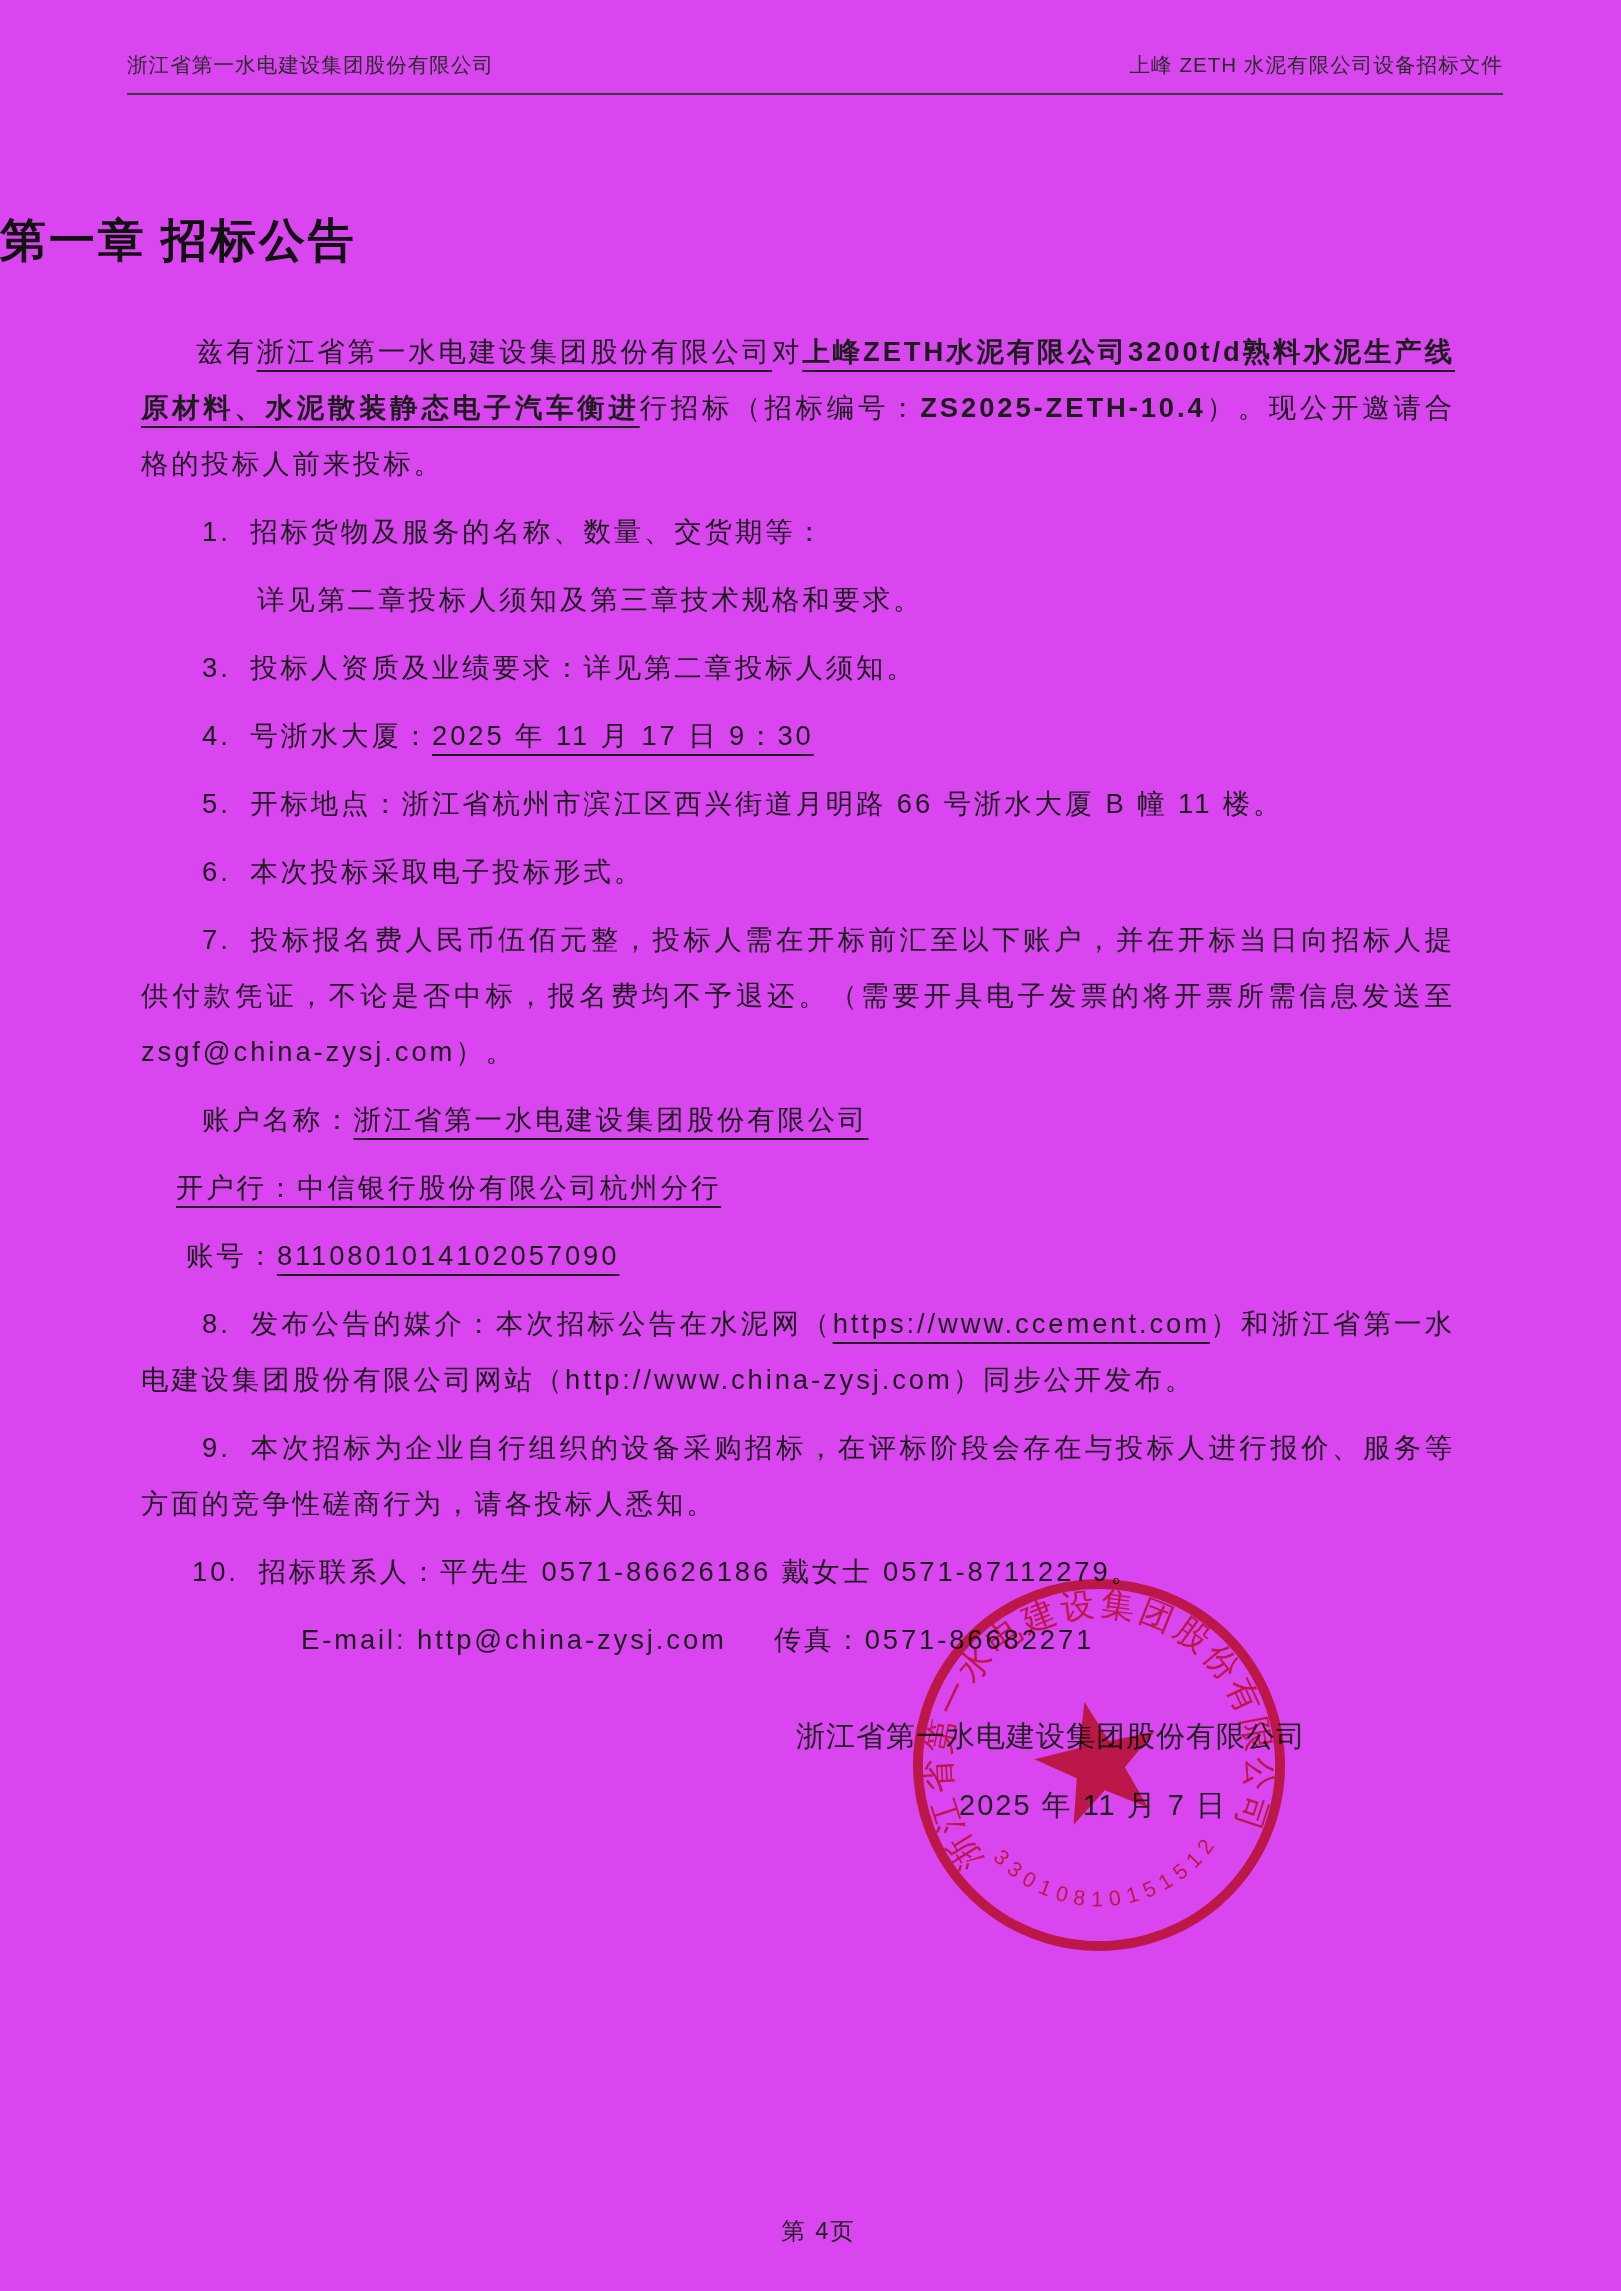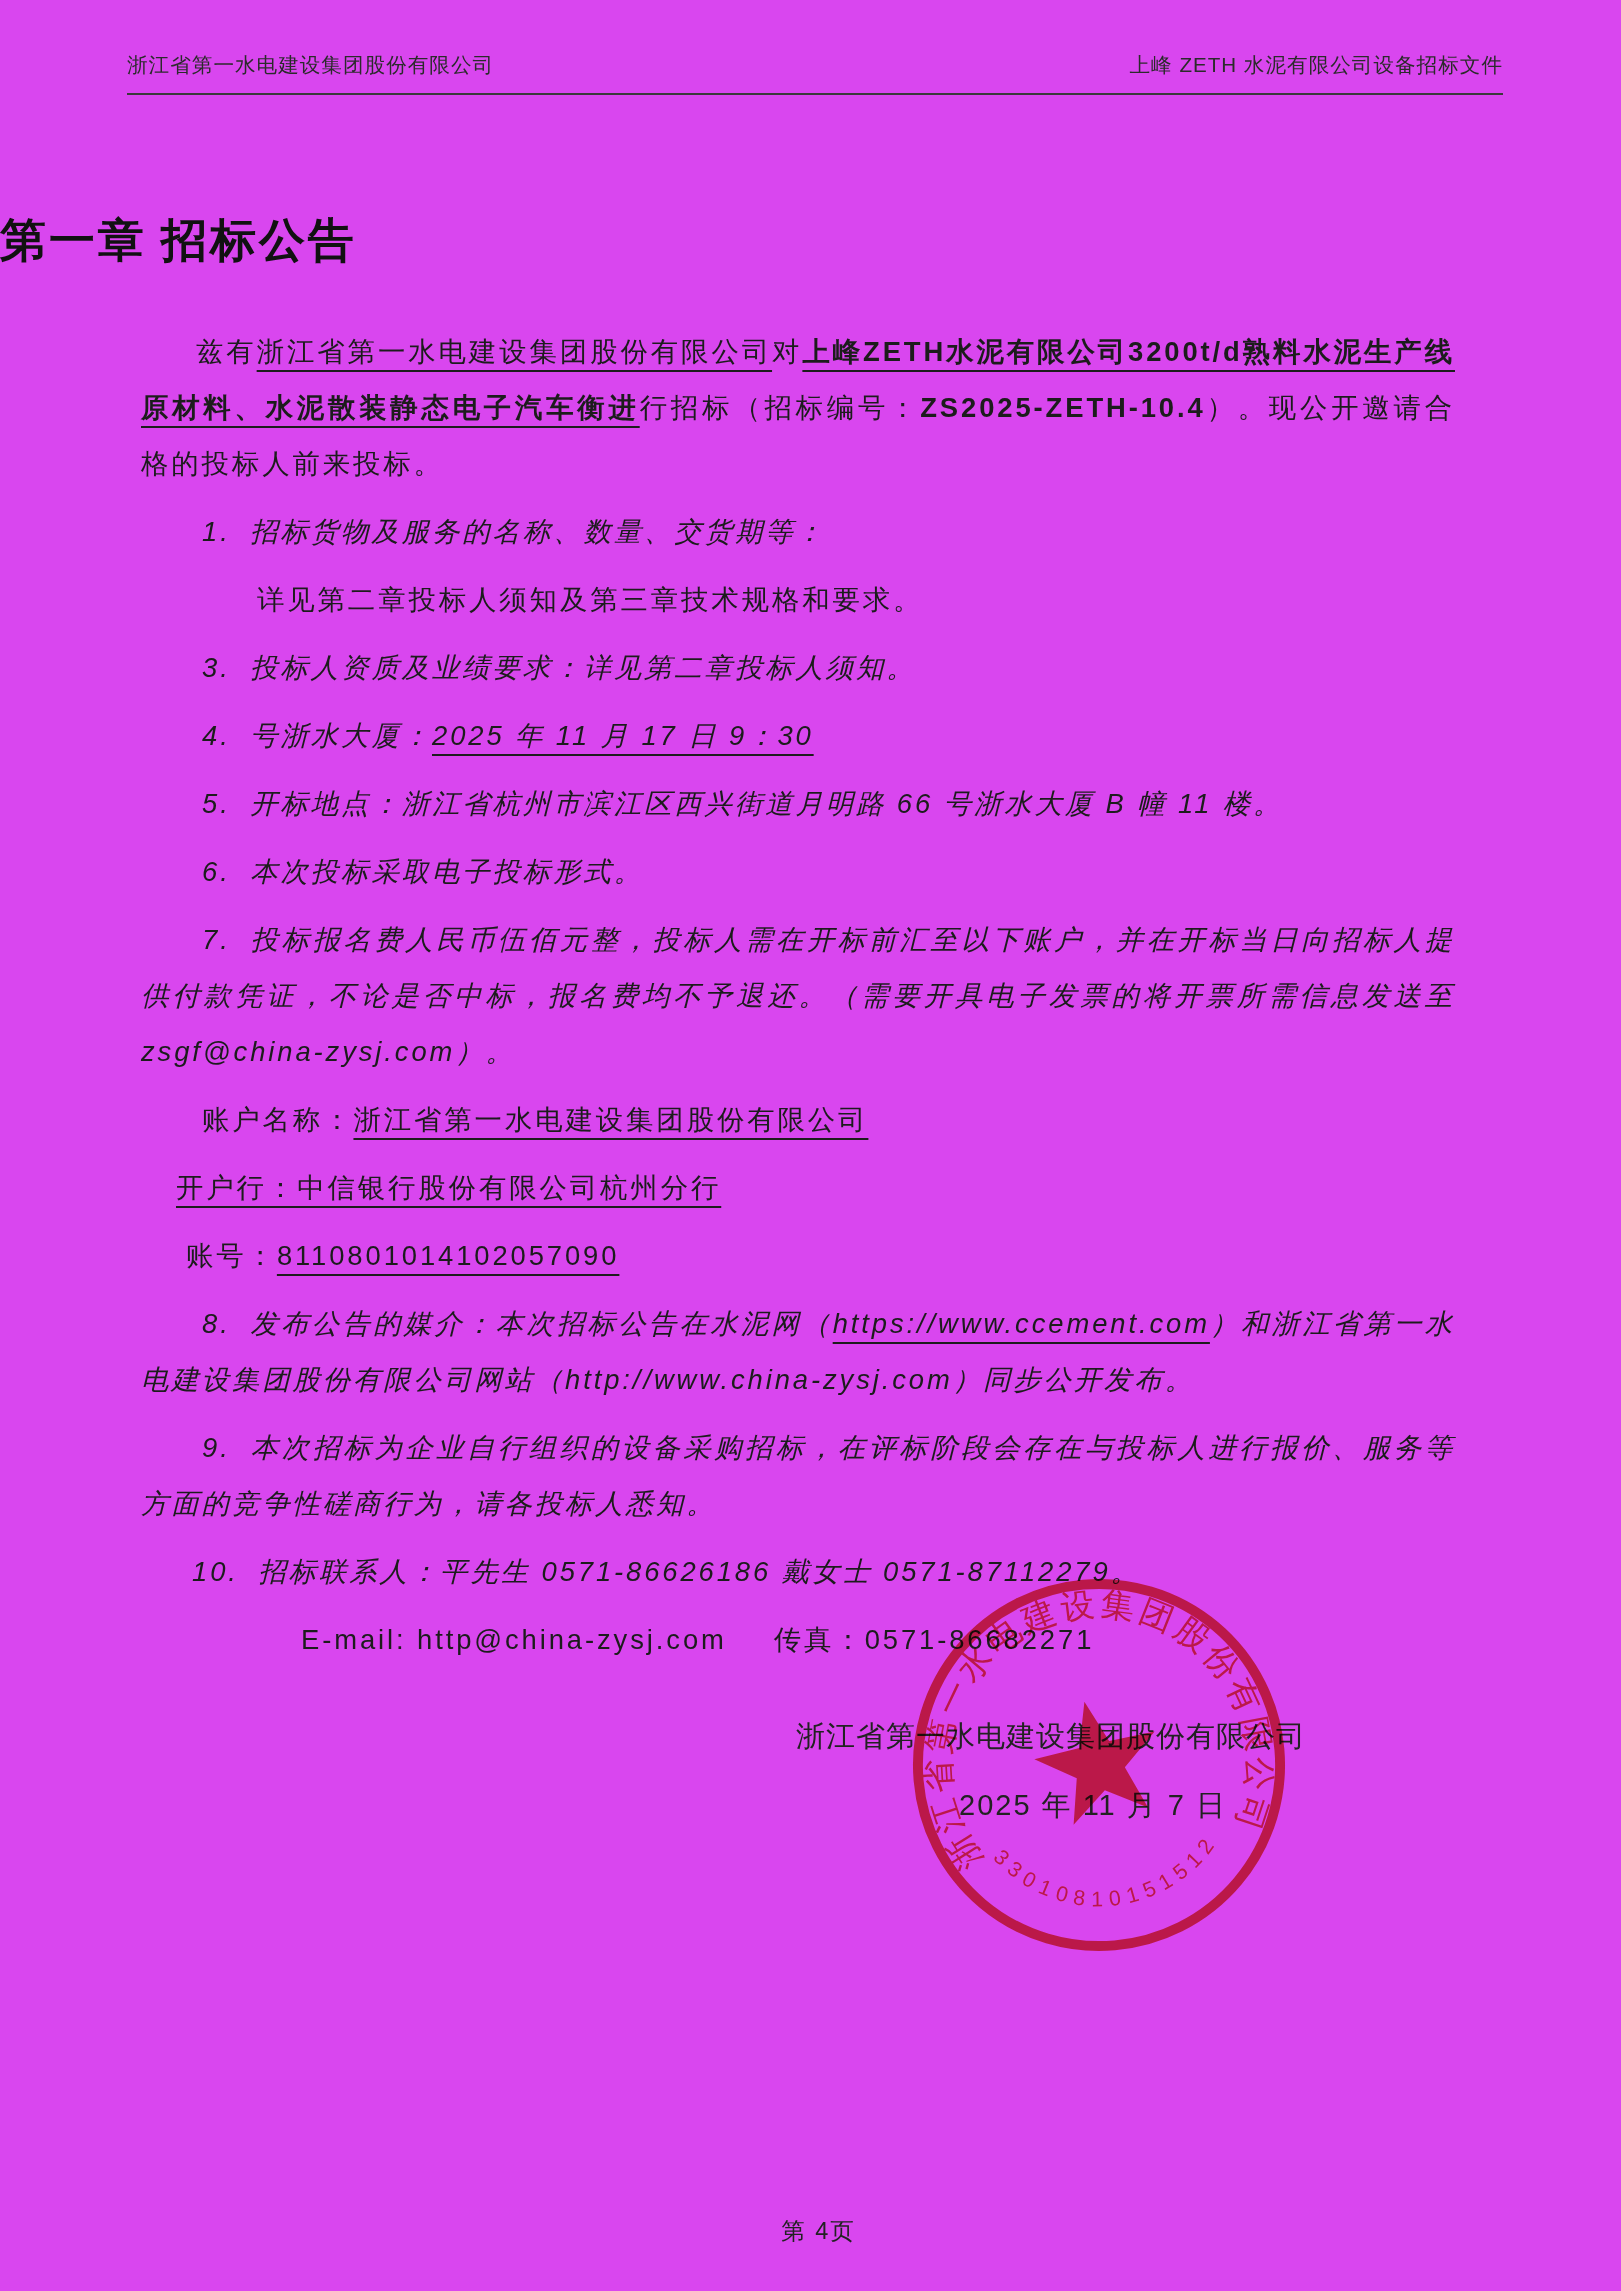--- a/index.html
+++ b/index.html
@@ -27,21 +27,21 @@
     font-weight:700;font-size:46px;letter-spacing:2.9px;color:#111;
   }
   
   .body{
     position:absolute;left:129px;top:312px;width:1338px;
     font-size:27.4px;line-height:56px;letter-spacing:2.9px;
     text-align:justify;color:#1c1c1c;
   }
   .body p{margin:12px;padding:0;}
   .ind2{text-indent:55px;}
-  .item{text-indent:61px;font-style:italic;}
+  .item{text-indent:61px;}
   .item10{text-indent:51px;}
   .sub{text-indent:116px;}
   .acct-name{text-indent:61px;}
   .acct-bank{text-indent:35px;}
   .acct-no{text-indent:45px;}
   .email-line{text-indent:160px;}
   .num{margin-right:19.6px;}
   .b{font-weight:700;}
   .u{text-decoration:underline;text-decoration-thickness:2px;text-underline-offset:8.8px;}
   .gap{display:inline-block;width:47px;}

